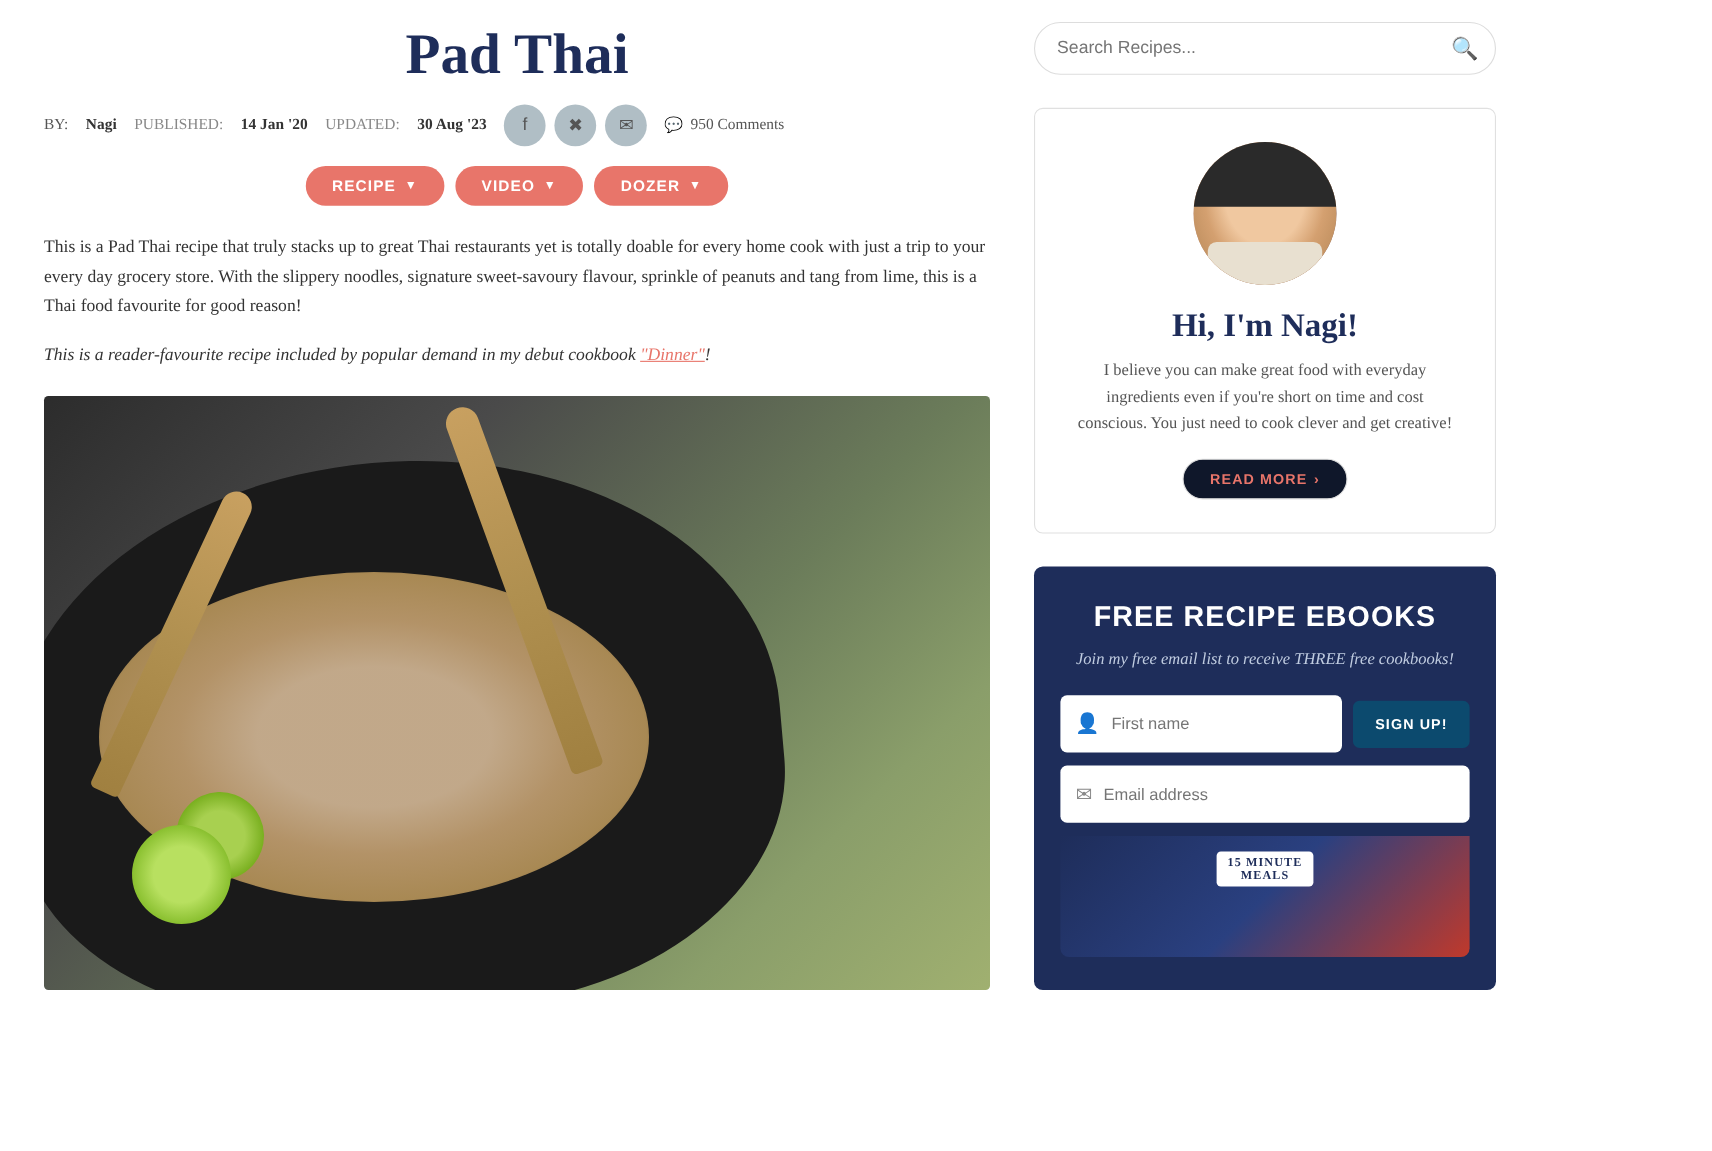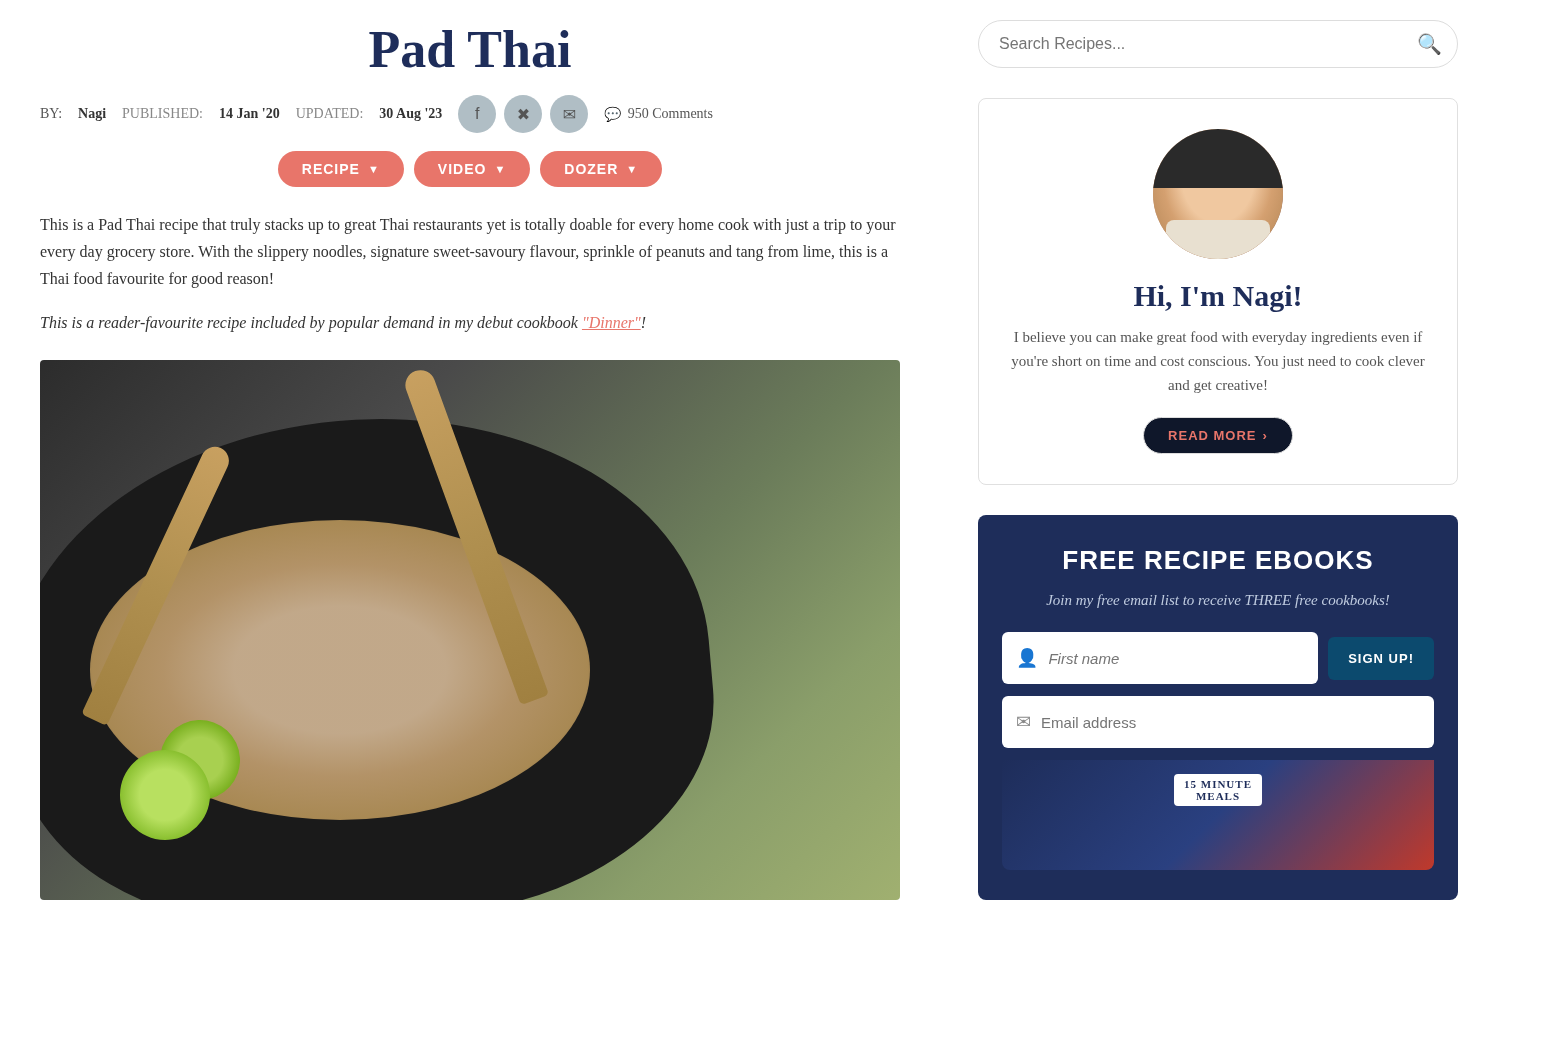--- a/index.html
+++ b/index.html
@@ -12,23 +12,22 @@
       padding: 20px 40px;
       gap: 40px;
     }
     
     .main-content {
       flex: 1;
       max-width: 860px;
     }
     
     .sidebar {
-      width: 480px;
+      width: 420px;
       flex-shrink: 0;
-      margin-left: 38px;
     }
     
     
     .recipe-title {
       font-size: 52px;
       font-weight: 700;
       color: #1e2d5a;
       text-align: center;
       font-family: Georgia, serif;
       margin-bottom: 16px;
@@ -370,21 +369,20 @@
       font-size: 18px;
     }
     
     .name-input {
       border: none;
       outline: none;
       font-size: 15px;
       color: #aaa;
       background: transparent;
       width: 100%;
-      font-style: italic;
     }
     
     .signup-btn {
       background: #0c4a6e;
       color: #fff;
       border: none;
       border-radius: 6px;
       padding: 14px 20px;
       font-size: 13px;
       font-weight: 900;

